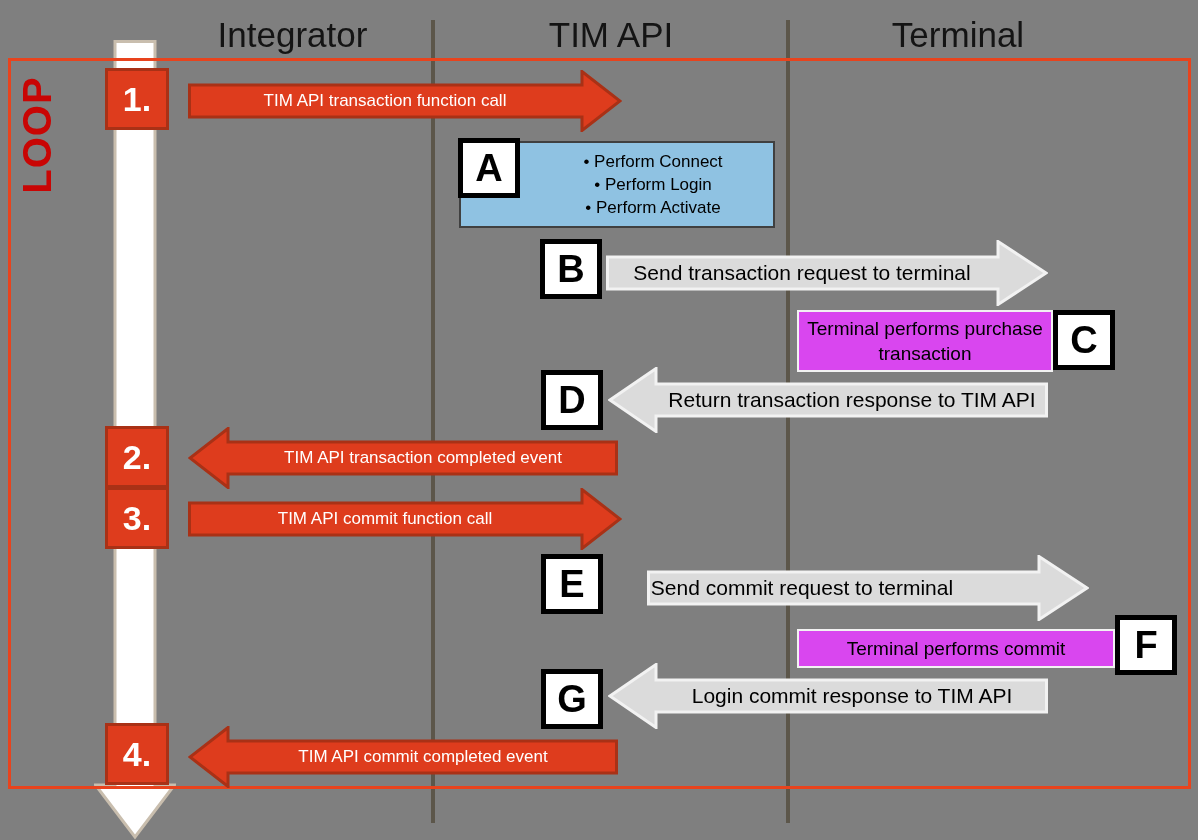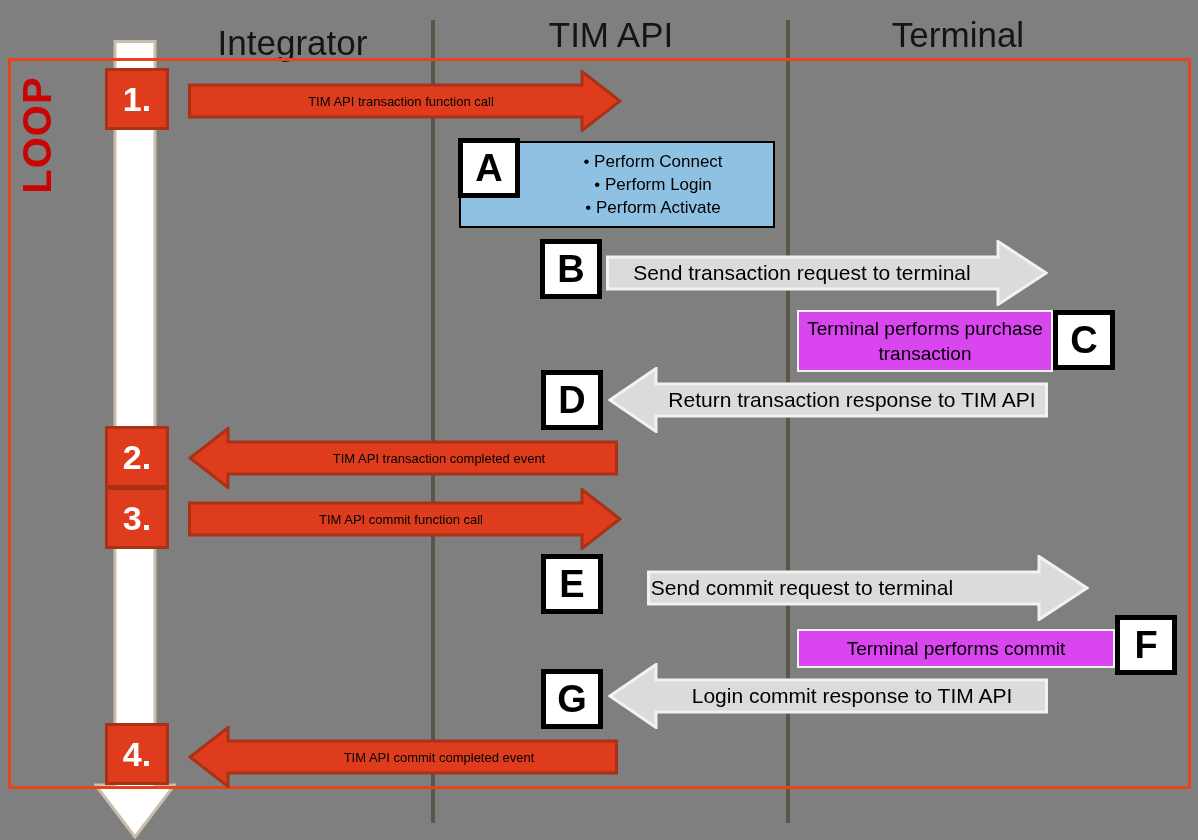--- a/index.html
+++ b/index.html
@@ -56,27 +56,27 @@
   }
 
   
   .arrow{position:absolute;z-index:4;}
   .arrow svg{display:block;}
   .arrow .arrow-text{
     position:absolute;top:0;height:100%;
     display:flex;align-items:center;justify-content:center;
     white-space:nowrap;
   }
-  .red-text{color:#000000;font-size:13px;padding-left:16px;}
+  .red-text{color:#ffffff;font-size:17px;}
   .gray-text{color:#000;font-size:21px;}
 
   
   .blue-box{
     position:absolute;left:459px;top:141px;width:316px;height:87px;
-    box-sizing:border-box;background:#8FC2E2;border:2px solid #000000;
+    box-sizing:border-box;background:#8FC2E2;border:2px solid #404040;
     z-index:4;
     display:flex;flex-direction:column;justify-content:center;
     padding-left:72px;
   }
   .blue-box .bullet-line{
     text-align:center;font-size:17px;color:#000;line-height:23px;
   }
   .blue-box .bullet-line::before{content:"•   ";}
 
   
@@ -84,21 +84,21 @@
     position:absolute;box-sizing:border-box;
     background:#d946ef;border:2px solid #F2F2F2;
     color:#000;font-size:19px;text-align:center;
     display:flex;align-items:center;justify-content:center;
     z-index:4;line-height:25px;
   }
 </style>
 </head>
 <body>
 
-<div class="col-header" style="left:155px;width:275px;margin-top:8px;">Integrator</div>
+<div class="col-header" style="left:155px;width:275px;">Integrator</div>
 <div class="col-header" style="left:480px;width:262px;">TIM API</div>
 <div class="col-header" style="left:828px;width:260px;">Terminal</div>
 
 <div class="divider" style="left:431px;"></div>
 <div class="divider" style="left:786px;"></div>
 
 <div class="timeline">
   <svg width="82" height="800" viewBox="0 0 82 800">
     <polygon points="21,1.5 61,1.5 61,745 80.5,745 41,797 1.5,745 21,745" fill="#FFFFFF" stroke="#C9BEAE" stroke-width="3"></polygon>
   </svg>

